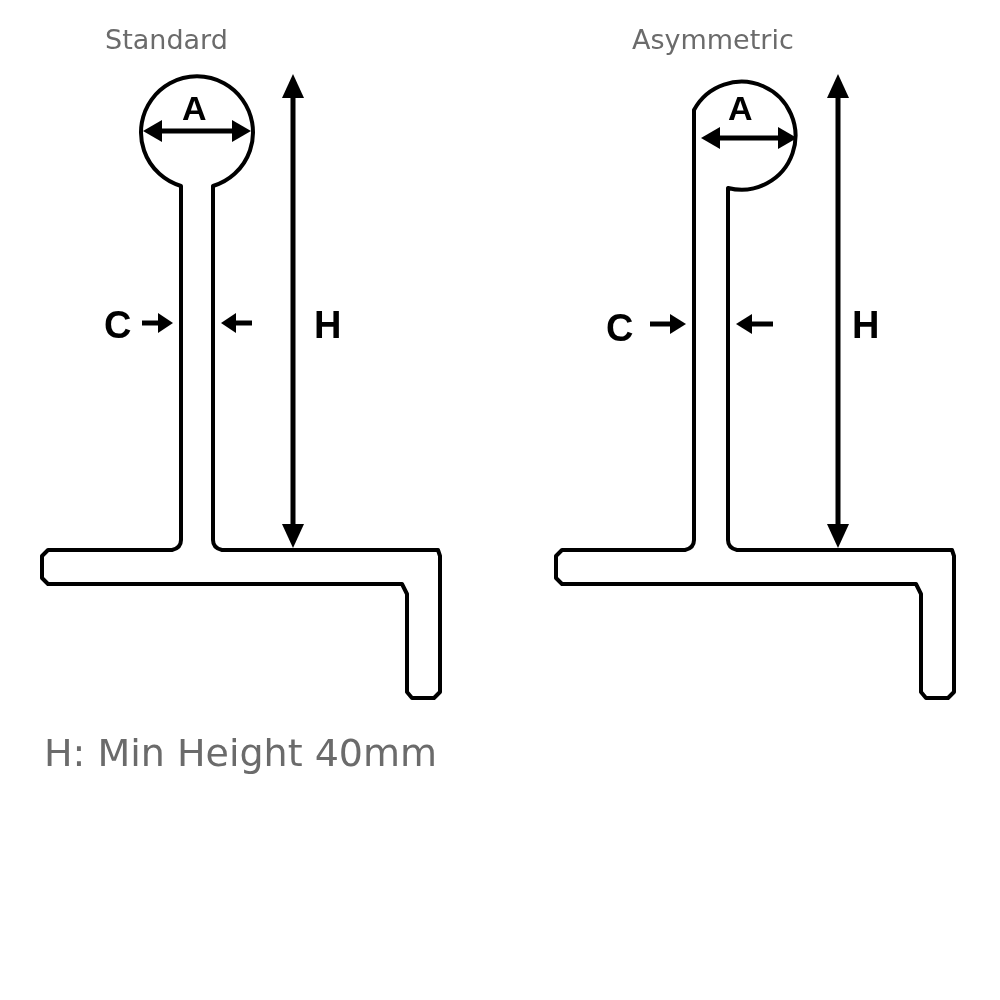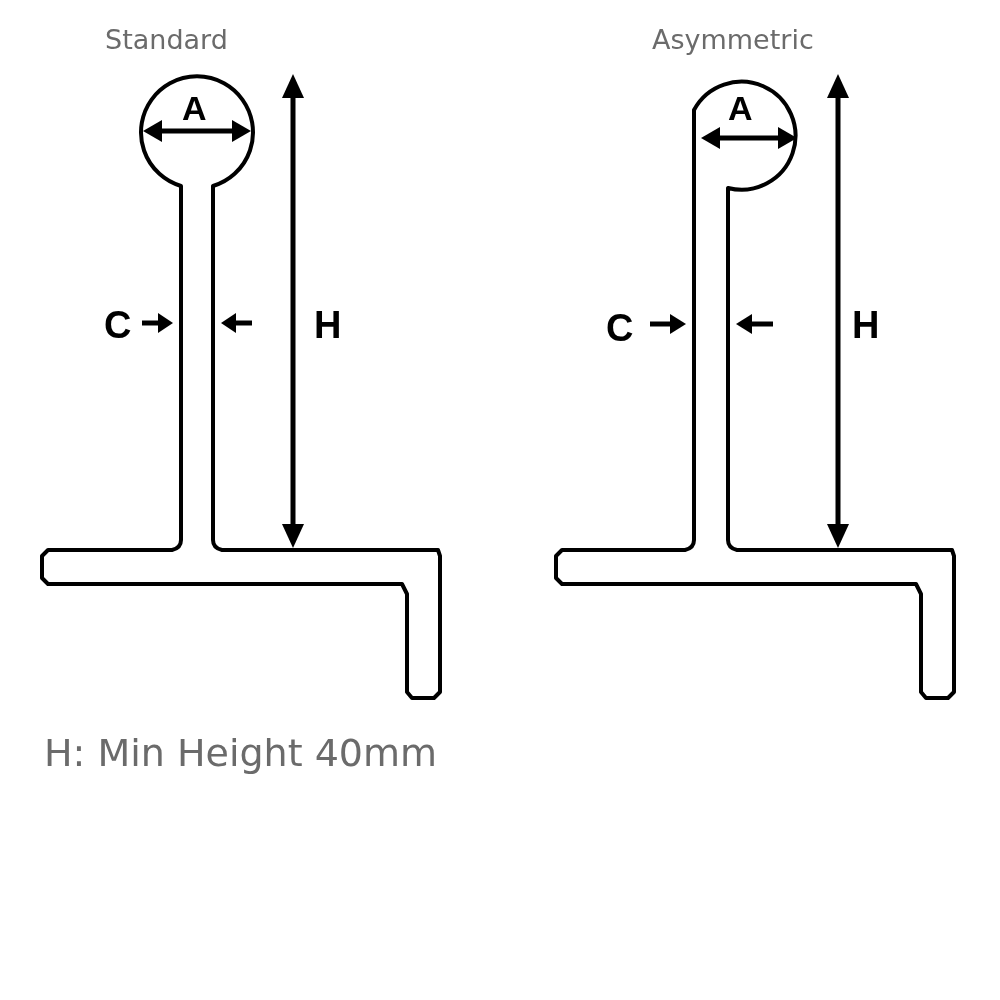--- a/index.html
+++ b/index.html
@@ -26,21 +26,21 @@
       font-size: 38px;
       color: #6b6b6b;
       line-height: 57px;
     }
     .legend div { white-space: nowrap; }
   </style>
 </head>
 <body>
 
 <div class="title" style="left:105px;">Standard</div>
-<div class="title" style="left:652px;">Asymmetric</div>
+<div class="title" style="left:632px;">Asymmetric</div>
 
 <svg class="diagram" width="1000" height="1000" viewBox="0 0 1000 1000">
   <defs>
     <marker id="ah" markerWidth="10" markerHeight="10" refX="8" refY="5" orient="auto" markerUnits="userSpaceOnUse">
       <path d="M0,0 L10,5 L0,10 z" fill="#000"></path>
     </marker>
   </defs>
 
   <g>
 

